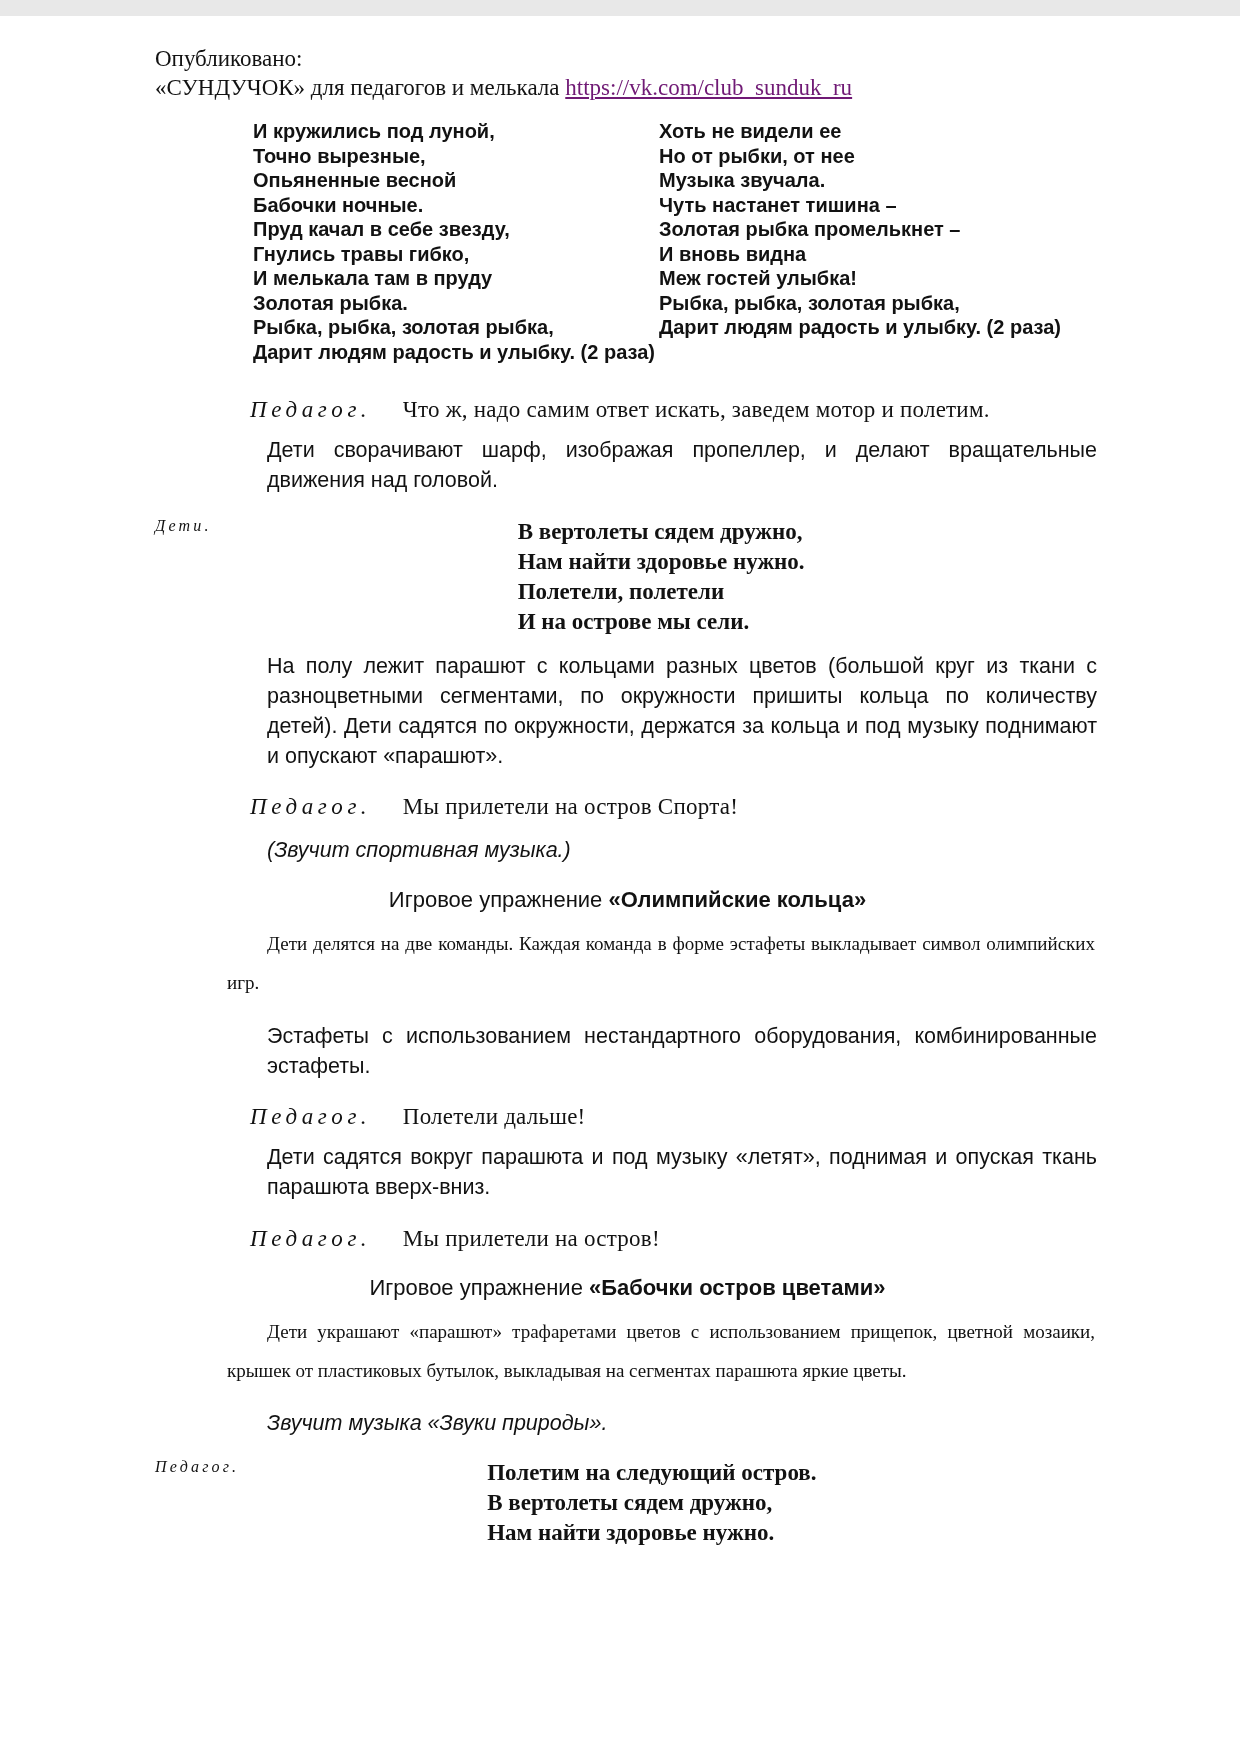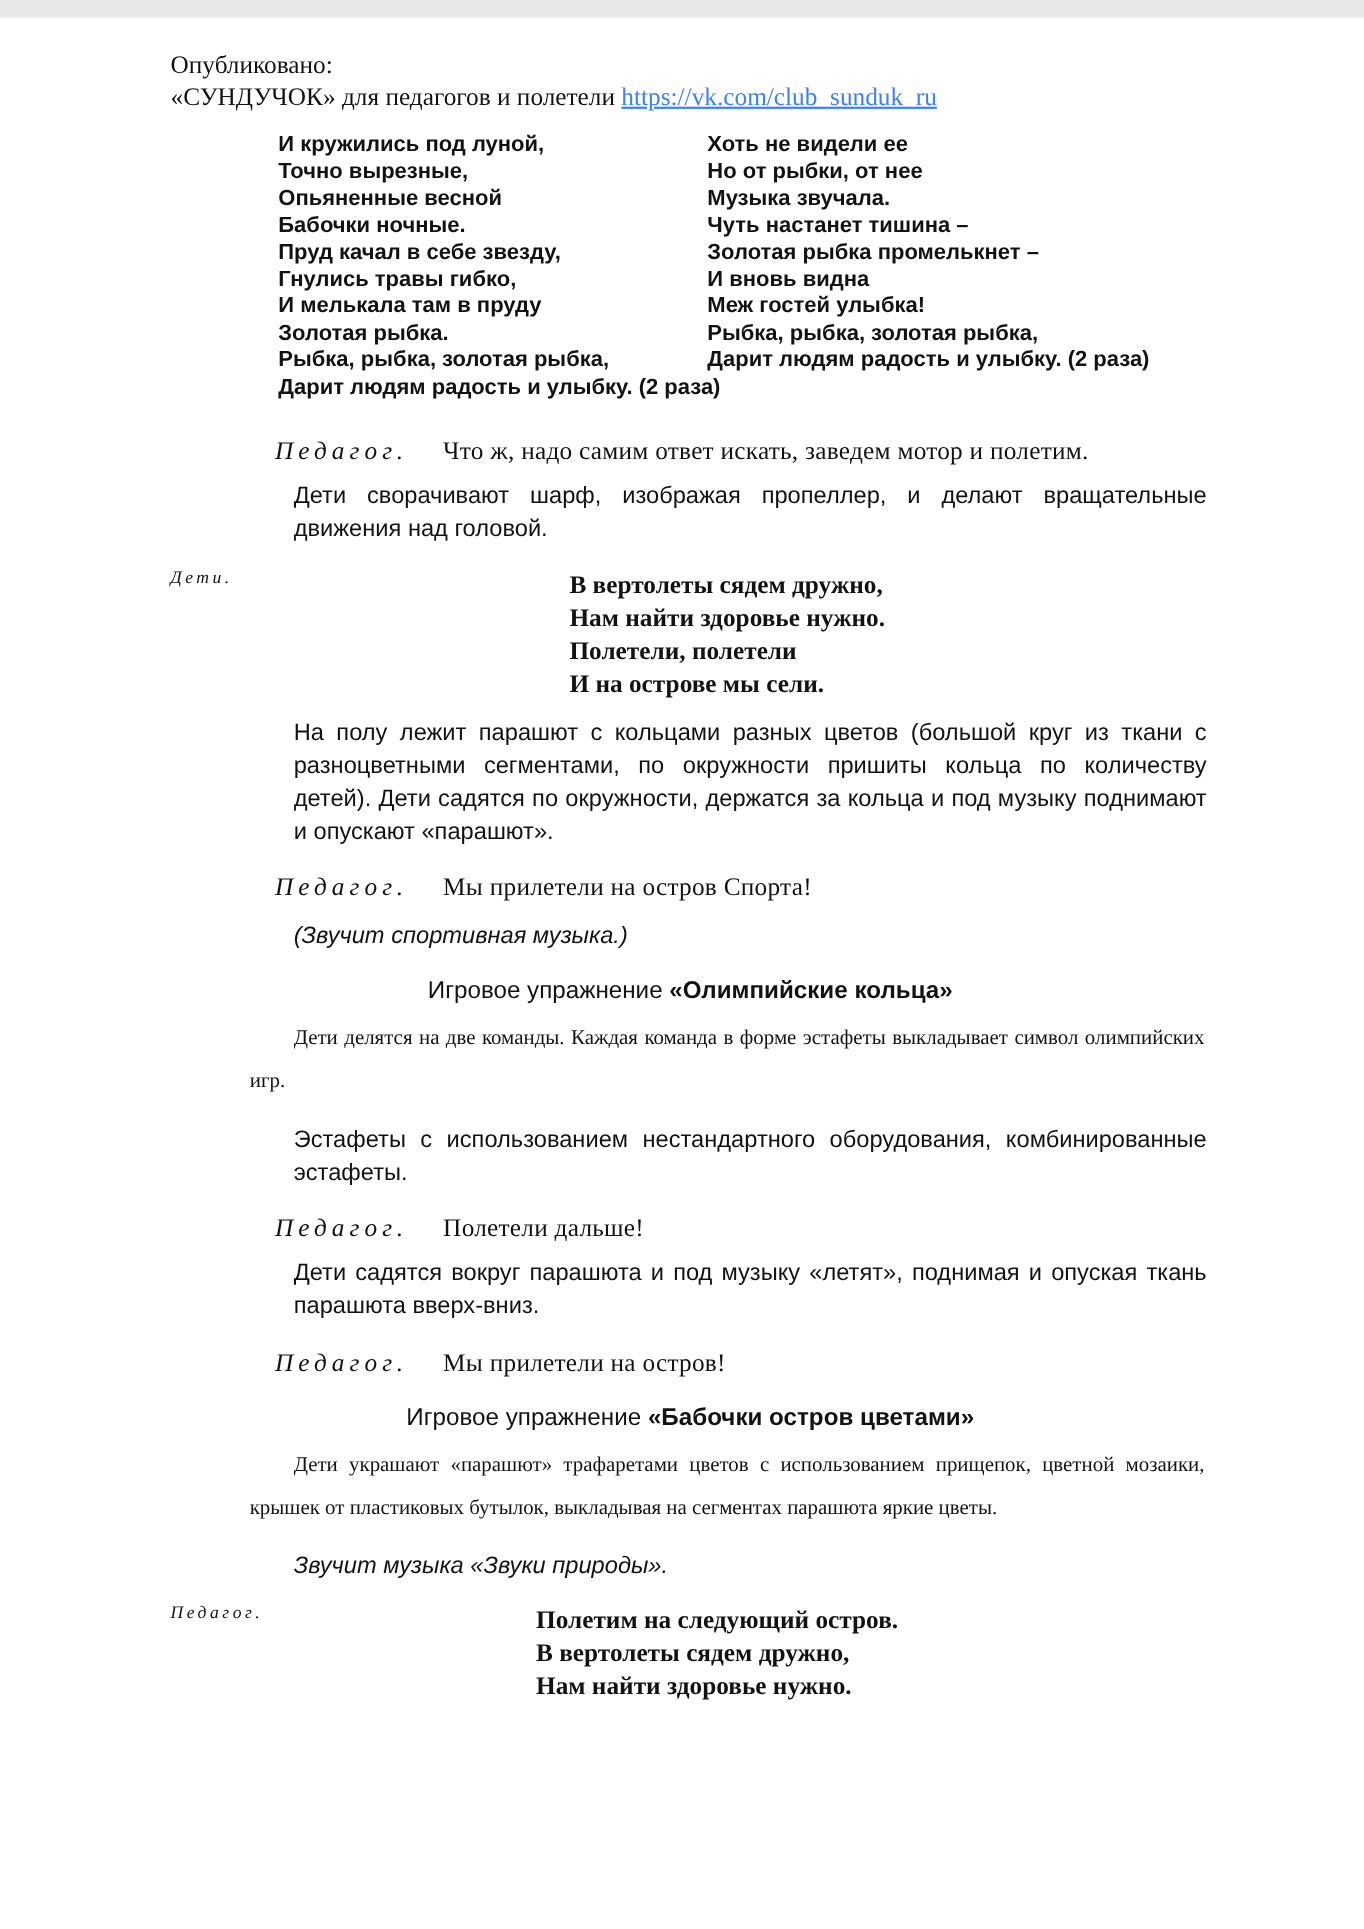--- a/index.html
+++ b/index.html
@@ -11,28 +11,28 @@
     color:#121212;
     box-sizing:border-box;
     padding:28px 90px 0 155px;
     font-family:"Liberation Serif", serif;
     overflow:hidden;
   }
   .content{width:945px;}
   
   .pub-line{font-size:23px;line-height:29px;}
   .src-line{font-size:23px;line-height:30px;}
-  .vk-link{color:#3b82f6;cursor:pointer;}
+  .vk-link{color:#701a75;cursor:pointer;}
   
   .song{position:relative;margin-top:16px;height:250px;
         font-family:"Liberation Sans", sans-serif;font-weight:bold;
         font-size:20px;line-height:24.5px;}
   .song .col{position:absolute;top:0;white-space:nowrap;}
   .song .col.left{left:98px;}
-  .song .col.right{left:488px;}
+  .song .col.right{left:504px;}
   
   .speech{margin:0 0 0 95px;font-size:23px;line-height:30px;}
   .speaker{font-style:italic;letter-spacing:0.20em;margin-right:26px;}
   .utterance{letter-spacing:0.01em;}
   .stage-sans{
     margin-left:112px;width:830px;
     font-family:"Liberation Sans", sans-serif;
     font-size:21.5px;line-height:30px;text-align:justify;
   }
   .stage-italic{
@@ -61,21 +61,21 @@
   .mt-xl{margin-top:26px;}
 </style>
 </head>
 <body>
 
 <div class="page">
   <div class="content">
 
     <div class="pub-line">Опубликовано:</div>
     <div class="src-line">
-      <span>«СУНДУЧОК» для педагогов и полетели </span><a class="vk-link" href="#">https://vk.com/club_sunduk_ru</a>
+      <span>«СУНДУЧОК» для педагогов и мелькала </span><a class="vk-link" href="#">https://vk.com/club_sunduk_ru</a>
     </div>
 
     <div class="song">
       <div class="col left">
         <div>И кружились под луной,</div>
         <div>Точно вырезные,</div>
         <div>Опьяненные весной</div>
         <div>Бабочки ночные.</div>
         <div>Пруд качал в себе звезду,</div>
         <div>Гнулись травы гибко,</div>

